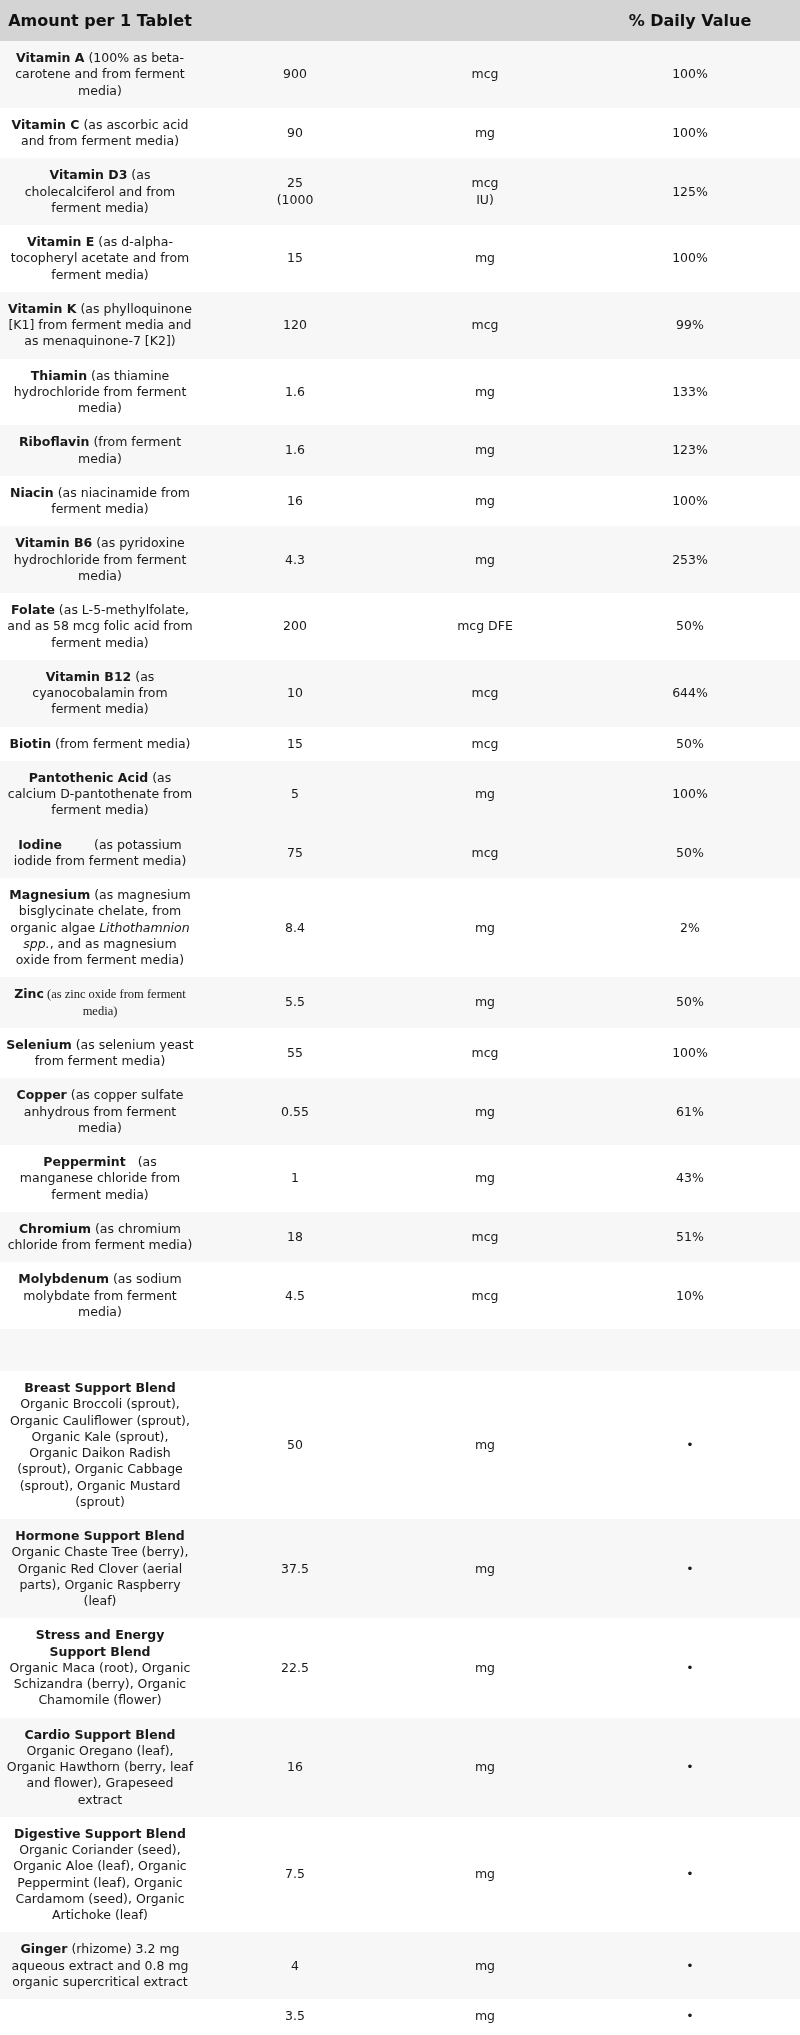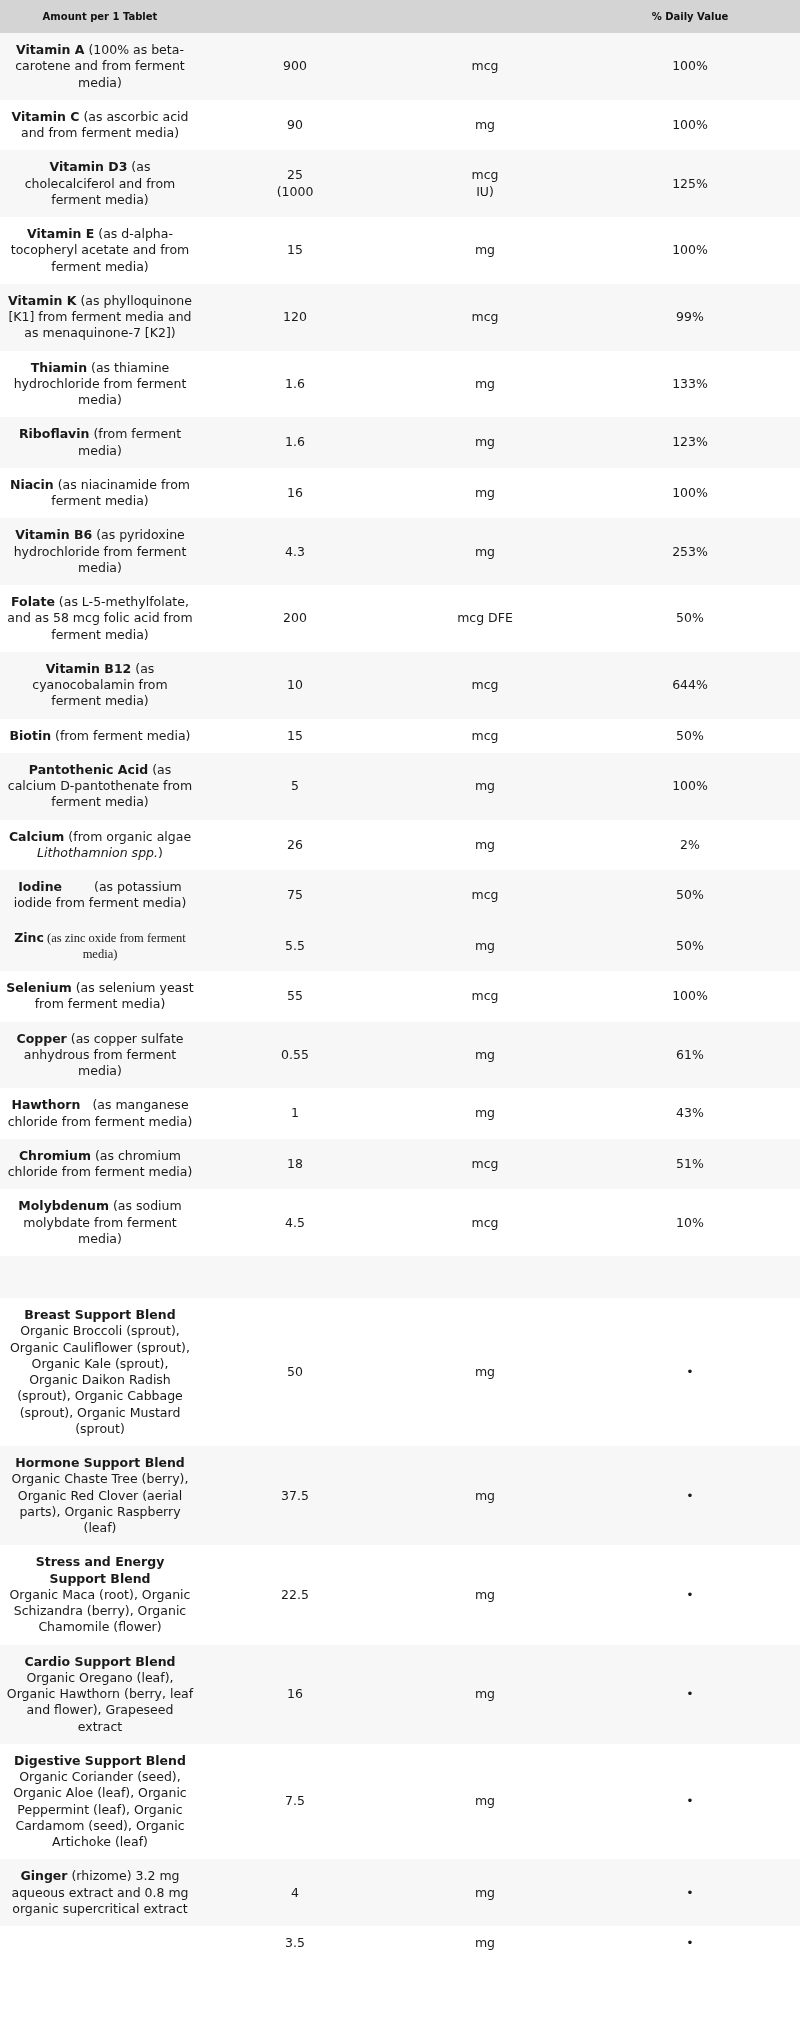--- a/index.html
+++ b/index.html
@@ -23,21 +23,21 @@
   
   .col-name   { width: 200px; }
   .col-amount { width: 190px; }
   .col-unit   { width: 190px; }
   .col-dv     { width: 220px; }
 
   
   .facts-head th {
     background: #d4d4d4;
     padding: 11px 0 11px 0;
-    font-size: 10px;
+    font-size: 16px;
     font-weight: bold;
     color: #111111;
     text-align: center;
     vertical-align: middle;
     border: none;
   }
   .facts-head th.head-amount-per {
     text-align: center;
   }
   .facts-head th.head-blank {
@@ -180,52 +180,52 @@
         <td class="cell-amount">15</td>
         <td class="cell-unit">mcg</td>
         <td class="cell-dv">50%</td>
       </tr>
       <tr class="nutrient-row alt">
         <td class="cell-name"><span class="nutrient-title">Pantothenic Acid</span><span style="white-space: pre-line;"> (as calcium D-pantothenate from ferment media)</span></td>
         <td class="cell-amount">5</td>
         <td class="cell-unit">mg</td>
         <td class="cell-dv">100%</td>
       </tr>
-      <tr class="nutrient-row">
-        <td class="cell-name"><span class="nutrient-title">Calcium</span><span style="white-space: pre-line;"> (from organic algae </span><span class="sci-name">Lithothamnion spp.</span><span style="white-space: pre-line;">)</span></td>
-        <td class="cell-amount">26</td>
-        <td class="cell-unit">mg</td>
-        <td class="cell-dv">2%</td>
-      </tr>
       <tr class="nutrient-row alt">
         <td class="cell-name"><span class="nutrient-title">Iodine</span><span style="white-space: pre-line; margin-left: 28px;"> (as potassium iodide from ferment media)</span></td>
         <td class="cell-amount">75</td>
         <td class="cell-unit">mcg</td>
         <td class="cell-dv">50%</td>
       </tr>
+      <tr class="nutrient-row">
+        <td class="cell-name"><span class="nutrient-title">Magnesium</span><span style="white-space: pre-line;"> (as magnesium bisglycinate chelate, from organic algae </span><span class="sci-name">Lithothamnion spp.</span><span style="white-space: pre-line;">, and as magnesium oxide from ferment media)</span></td>
+        <td class="cell-amount">8.4</td>
+        <td class="cell-unit">mg</td>
+        <td class="cell-dv">2%</td>
+      </tr>
       <tr class="nutrient-row alt">
         <td class="cell-name"><span class="nutrient-title">Zinc</span><span style="white-space: pre-line; font-family: Liberation Serif, serif;"> (as zinc oxide from ferment media)</span></td>
         <td class="cell-amount">5.5</td>
         <td class="cell-unit">mg</td>
         <td class="cell-dv">50%</td>
       </tr>
       <tr class="nutrient-row">
         <td class="cell-name"><span class="nutrient-title">Selenium</span><span style="white-space: pre-line;"> (as selenium yeast from ferment media)</span></td>
         <td class="cell-amount">55</td>
         <td class="cell-unit">mcg</td>
         <td class="cell-dv">100%</td>
       </tr>
       <tr class="nutrient-row alt">
         <td class="cell-name"><span class="nutrient-title">Copper</span><span style="white-space: pre-line;"> (as copper sulfate anhydrous from ferment media)</span></td>
         <td class="cell-amount">0.55</td>
         <td class="cell-unit">mg</td>
         <td class="cell-dv">61%</td>
       </tr>
       <tr class="nutrient-row">
-        <td class="cell-name"><span class="nutrient-title">Hawthorn</span><span style="white-space: pre-line; margin-left: 8px;"> (as manganese chloride from ferment media)</span></td>
+        <td class="cell-name"><span class="nutrient-title">Peppermint</span><span style="white-space: pre-line; margin-left: 8px;"> (as manganese chloride from ferment media)</span></td>
         <td class="cell-amount">1</td>
         <td class="cell-unit">mg</td>
         <td class="cell-dv">43%</td>
       </tr>
       <tr class="nutrient-row alt">
         <td class="cell-name"><span class="nutrient-title">Chromium</span><span style="white-space: pre-line;"> (as chromium chloride from ferment media)</span></td>
         <td class="cell-amount">18</td>
         <td class="cell-unit">mcg</td>
         <td class="cell-dv">51%</td>
       </tr>

